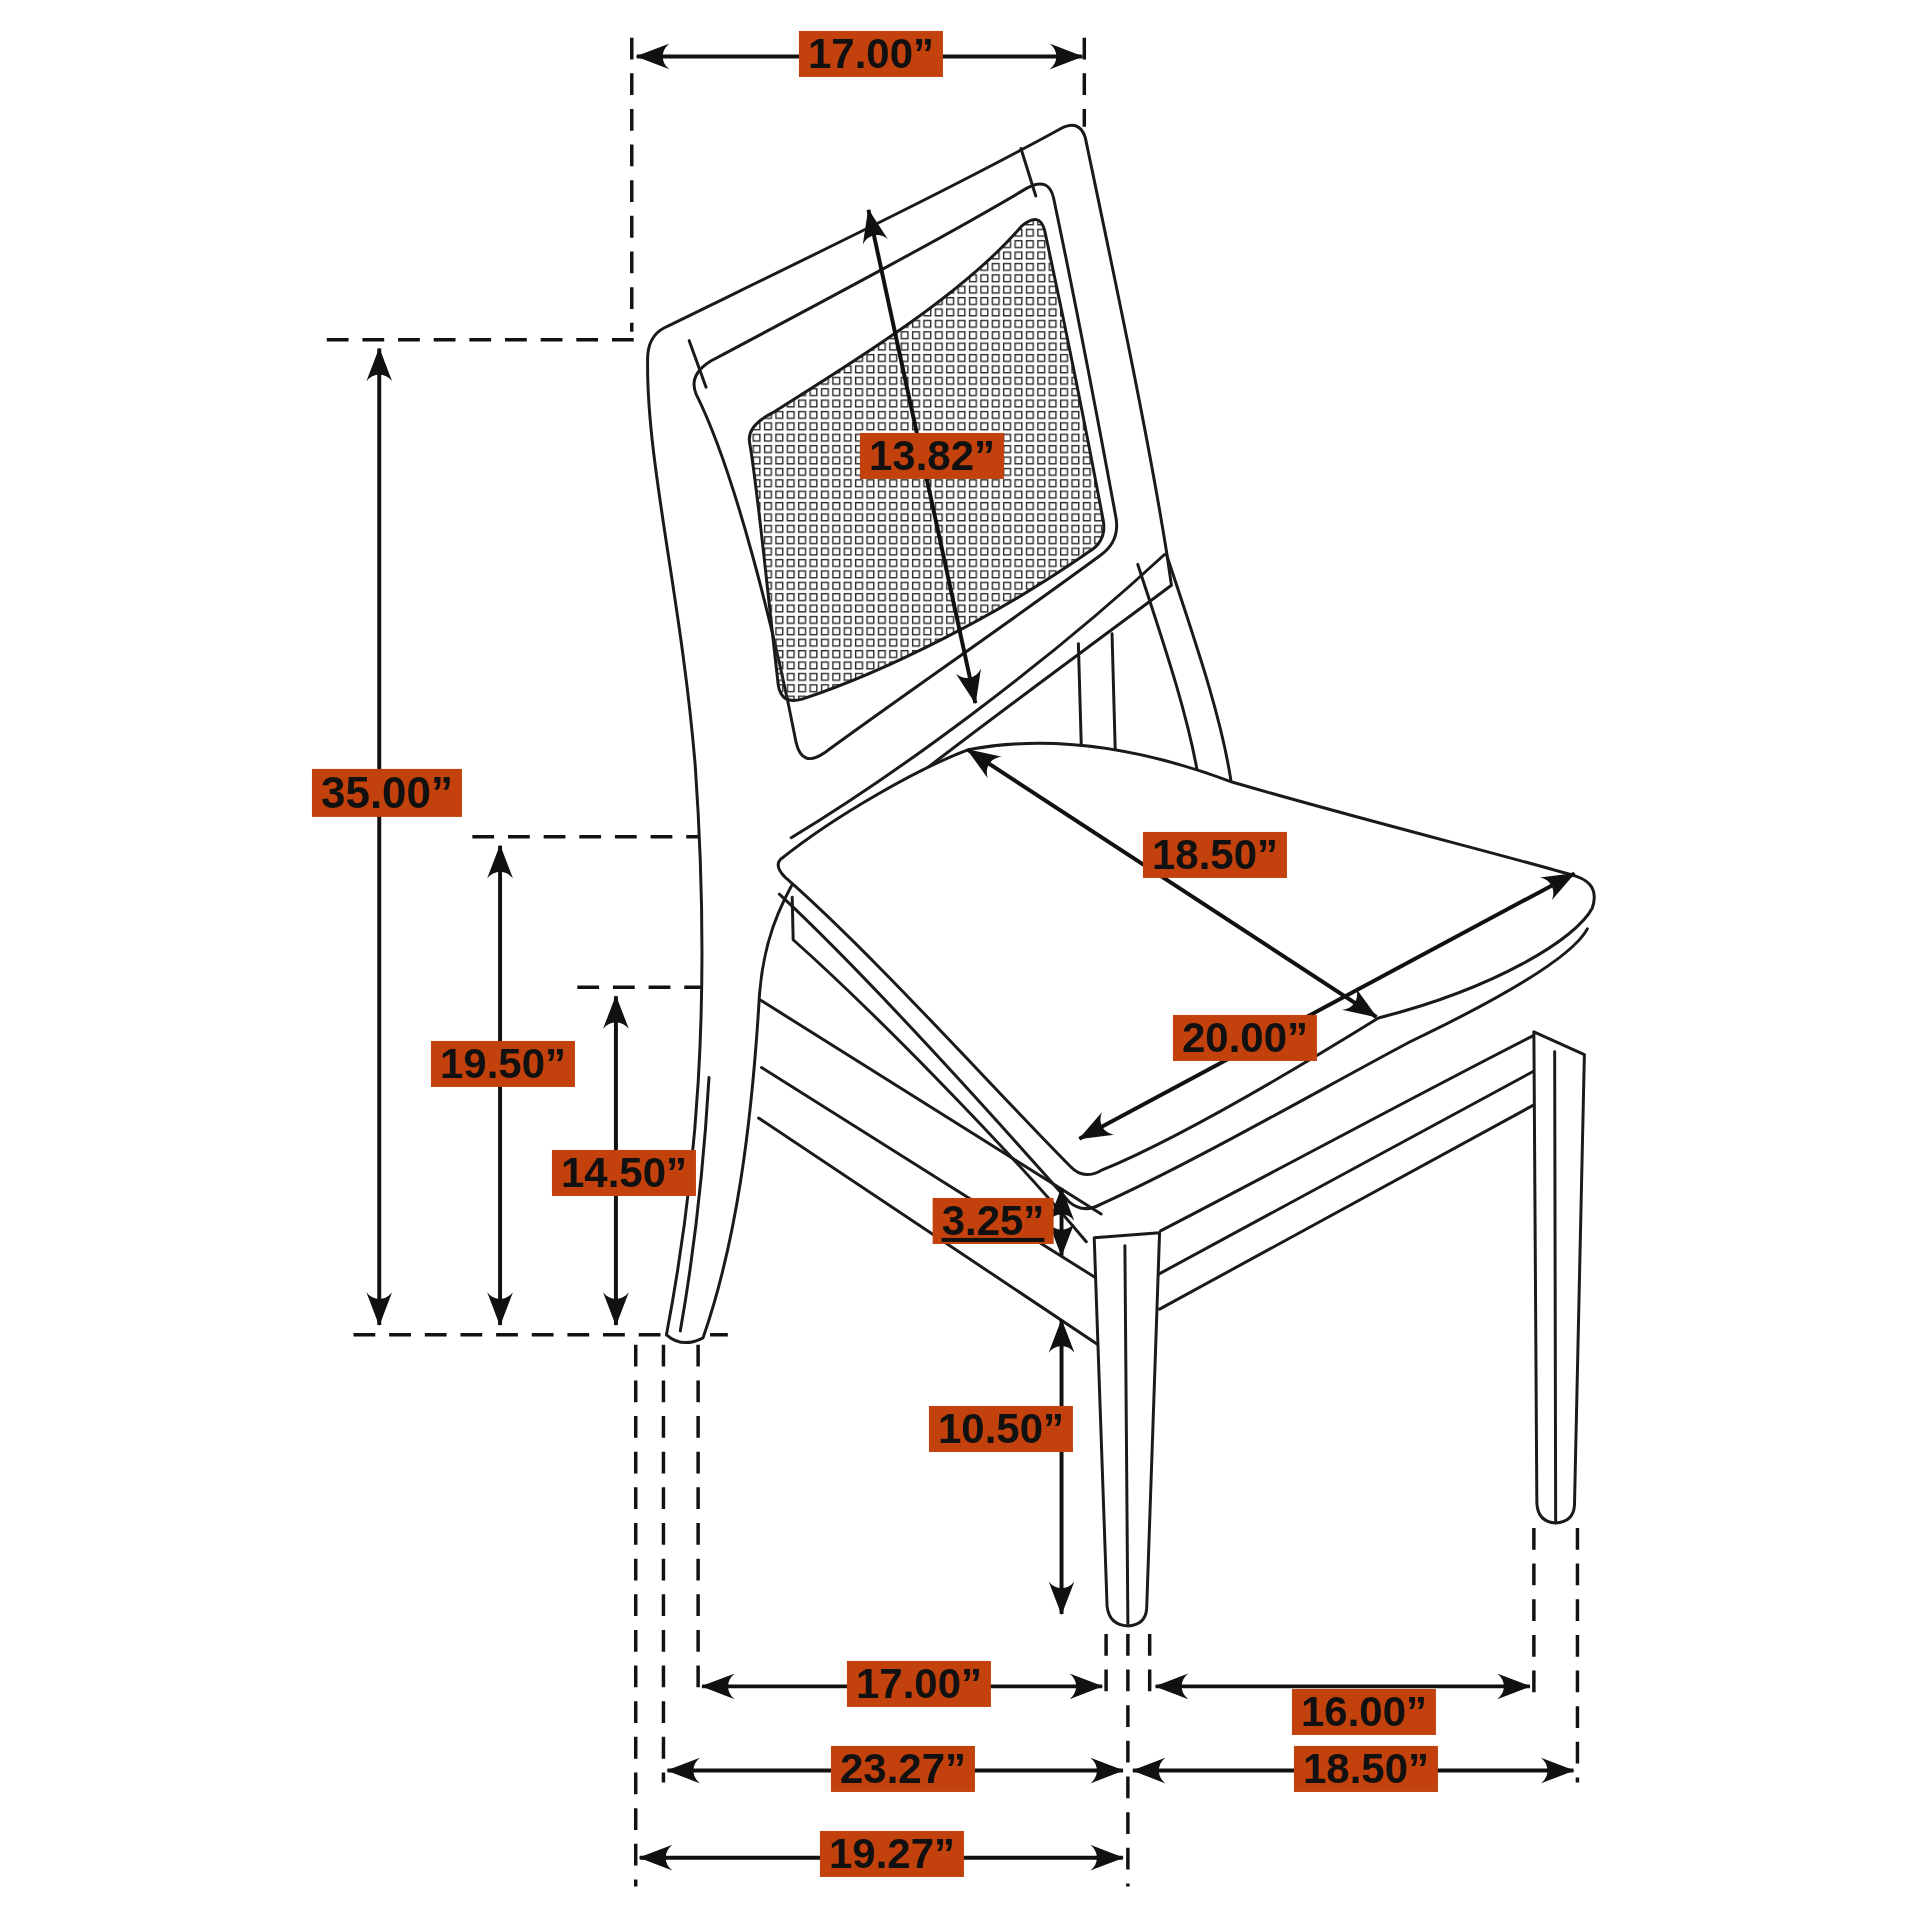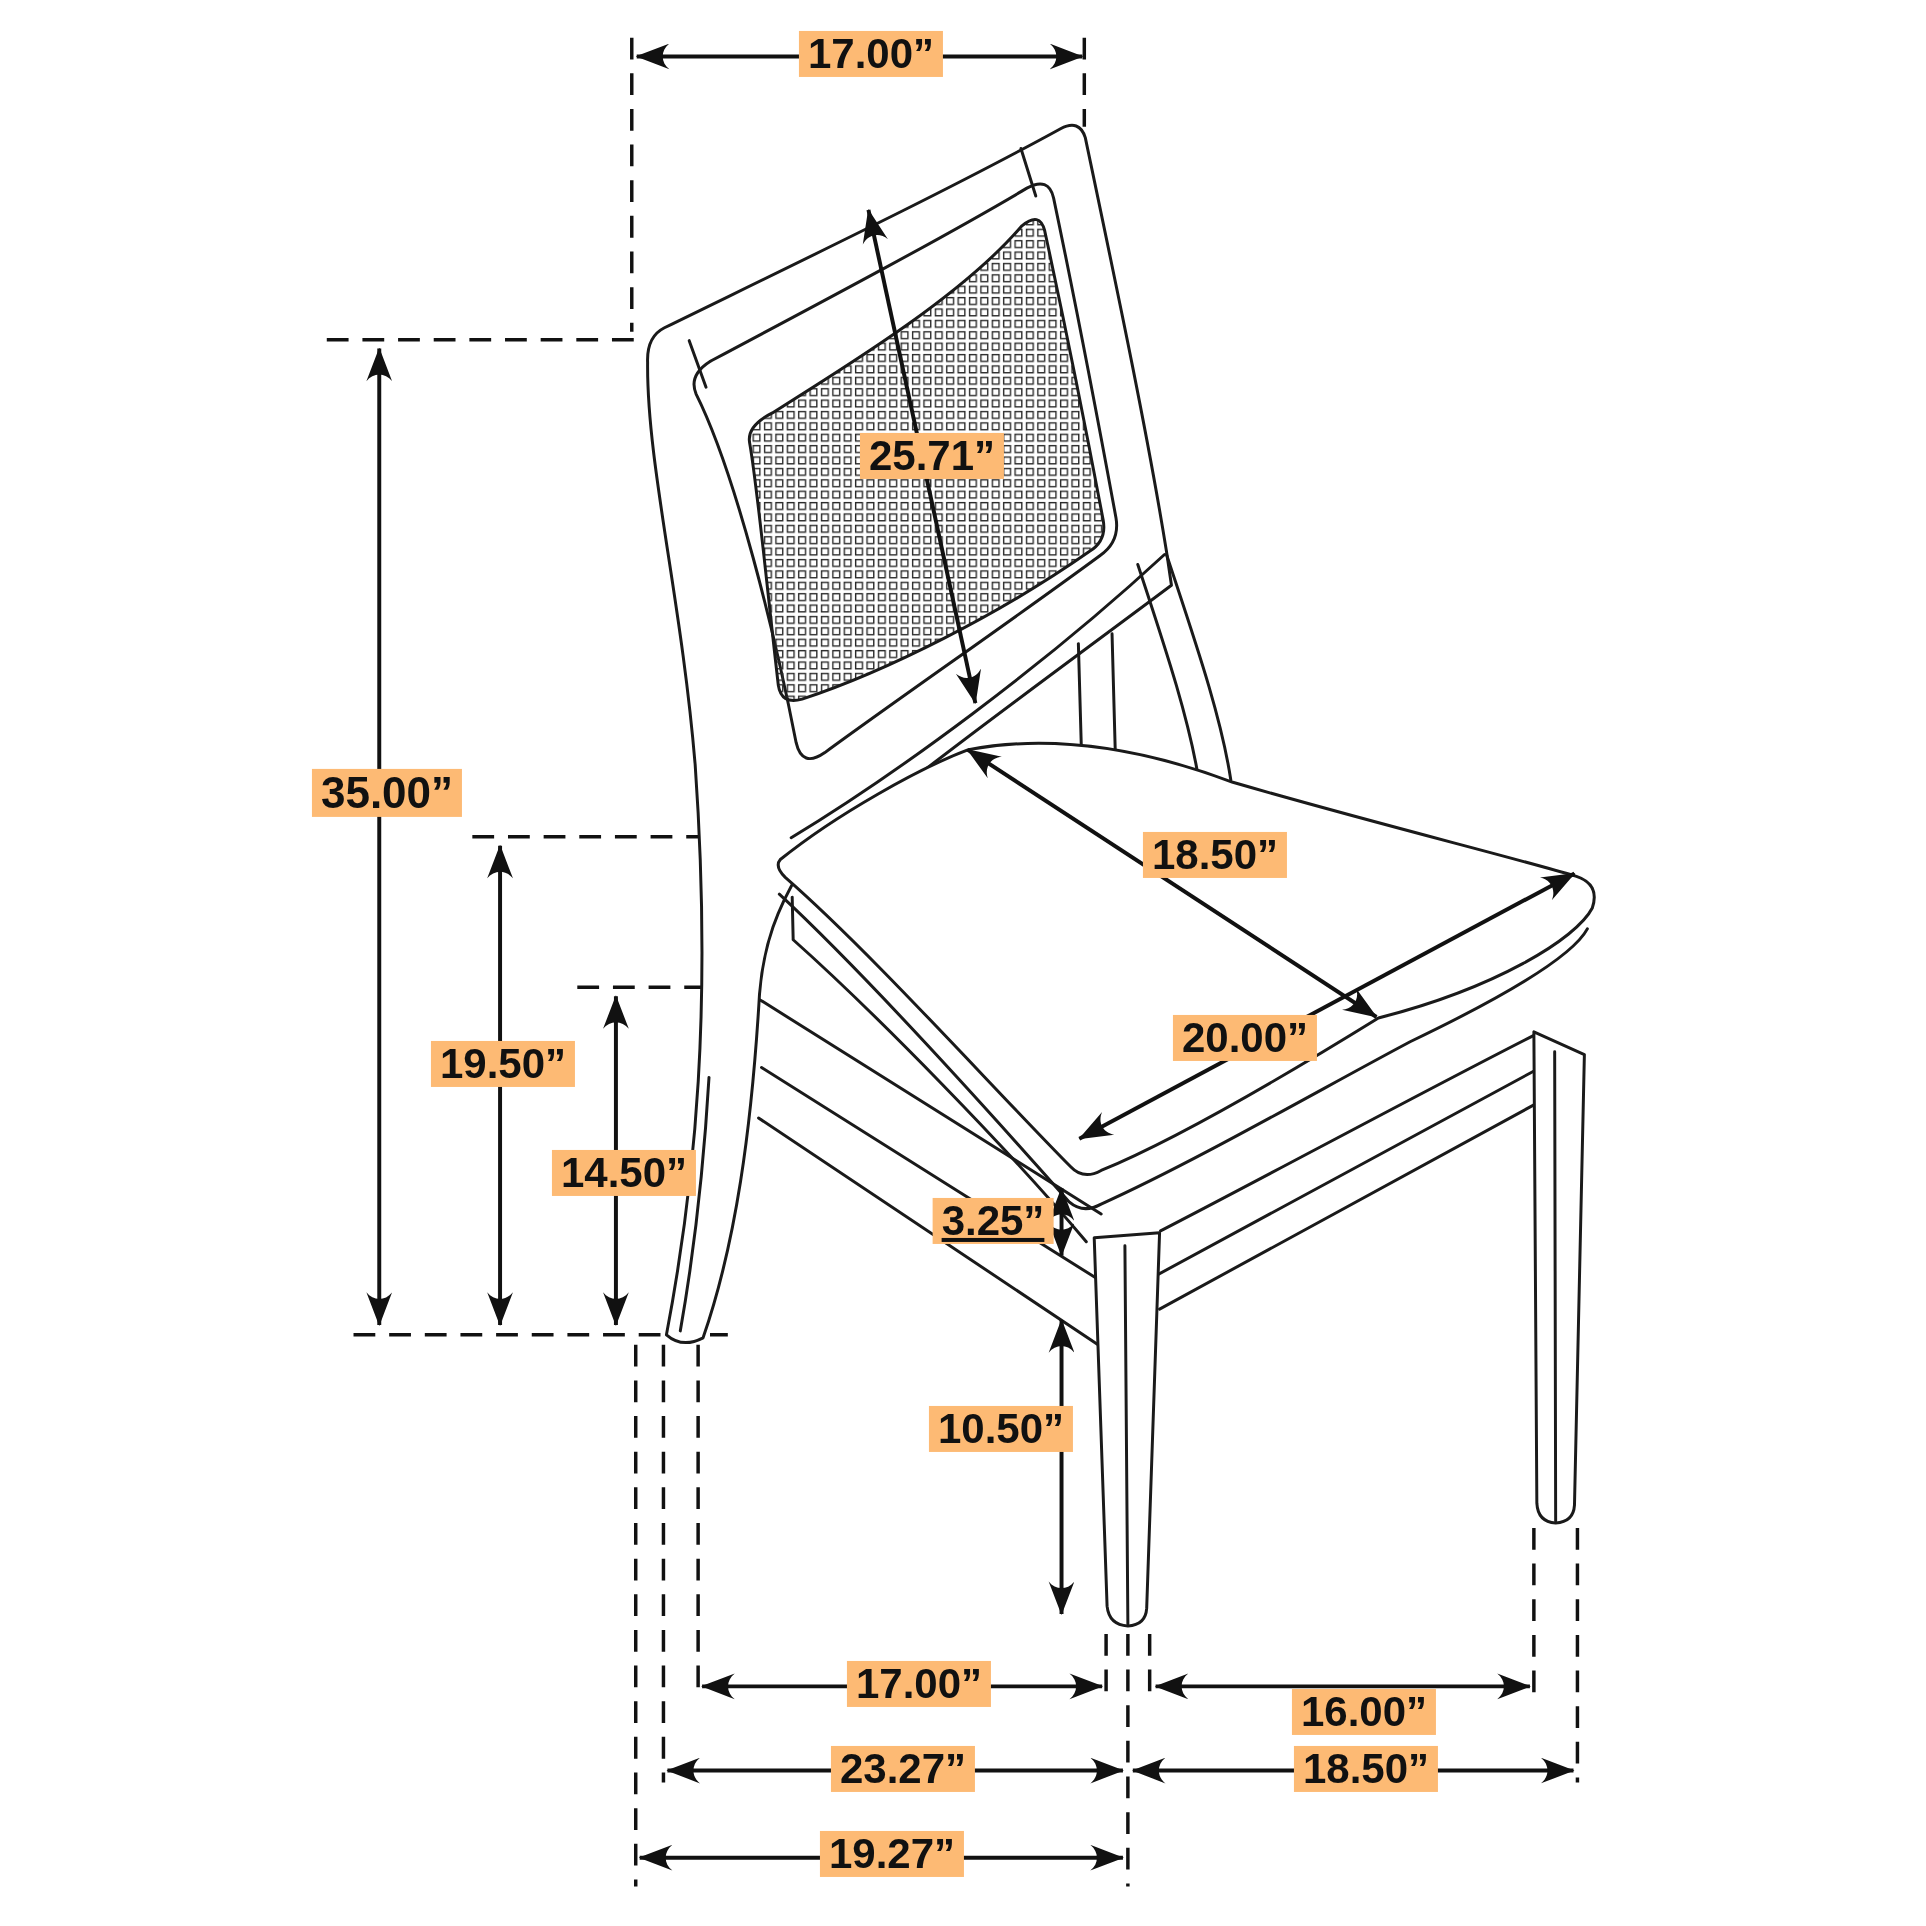--- a/index.html
+++ b/index.html
@@ -11,21 +11,21 @@
     overflow:hidden;
   }
   .stage svg{position:absolute;left:0;top:0;}
   .dim-label{
     position:absolute;
     transform:translate(-50%,-50%);
     font-weight:700;
     font-size:42px;
     line-height:1.05;
     color:#111111;
-    background:#fdba74;
+    background:#c2410c;
     padding:1px 9px;
     white-space:nowrap;
     letter-spacing:0px;
   }
   .dim-label.big{font-size:44px;}
 </style>
 </head>
 <body>
 
 <div class="stage">
@@ -164,21 +164,21 @@
     <line x1="1072" y1="1333" x2="1072" y2="1630" marker-start="url(#ahS)" marker-end="url(#ahE)"></line>
     <line x1="709" y1="1703" x2="1113" y2="1703" marker-start="url(#ahS)" marker-end="url(#ahE)"></line>
     <line x1="1167" y1="1703" x2="1545" y2="1703" marker-start="url(#ahS)" marker-end="url(#ahE)"></line>
     <line x1="674" y1="1788" x2="1134" y2="1788" marker-start="url(#ahS)" marker-end="url(#ahE)"></line>
     <line x1="1144" y1="1788" x2="1589" y2="1788" marker-start="url(#ahS)" marker-end="url(#ahE)"></line>
     <line x1="646" y1="1876" x2="1134" y2="1876" marker-start="url(#ahS)" marker-end="url(#ahE)"></line>
   </g>
 </svg>
 
 <div class="dim-label" style="left:871px;top:54px;">17.00”</div>
-<div class="dim-label" style="left:932px;top:456px;">25.71”</div>
+<div class="dim-label" style="left:932px;top:456px;">13.82”</div>
 <div class="dim-label big" style="left:387px;top:770px;margin-top:23px;">35.00”</div>
 <div class="dim-label" style="left:503px;top:1064px;">19.50”</div>
 <div class="dim-label" style="left:624px;top:1138px;margin-top:35px;">14.50”</div>
 <div class="dim-label" style="left:1215px;top:855px;">18.50”</div>
 <div class="dim-label" style="left:1245px;top:1038px;">20.00”</div>
 <div class="dim-label" style="left:993px;top:1221px;text-decoration:underline;">3.25”</div>
 <div class="dim-label" style="left:1001px;top:1429px;">10.50”</div>
 <div class="dim-label" style="left:919px;top:1684px;">17.00”</div>
 <div class="dim-label" style="left:1364px;top:1684px;margin-top:28px;">16.00”</div>
 <div class="dim-label" style="left:903px;top:1769px;">23.27”</div>

